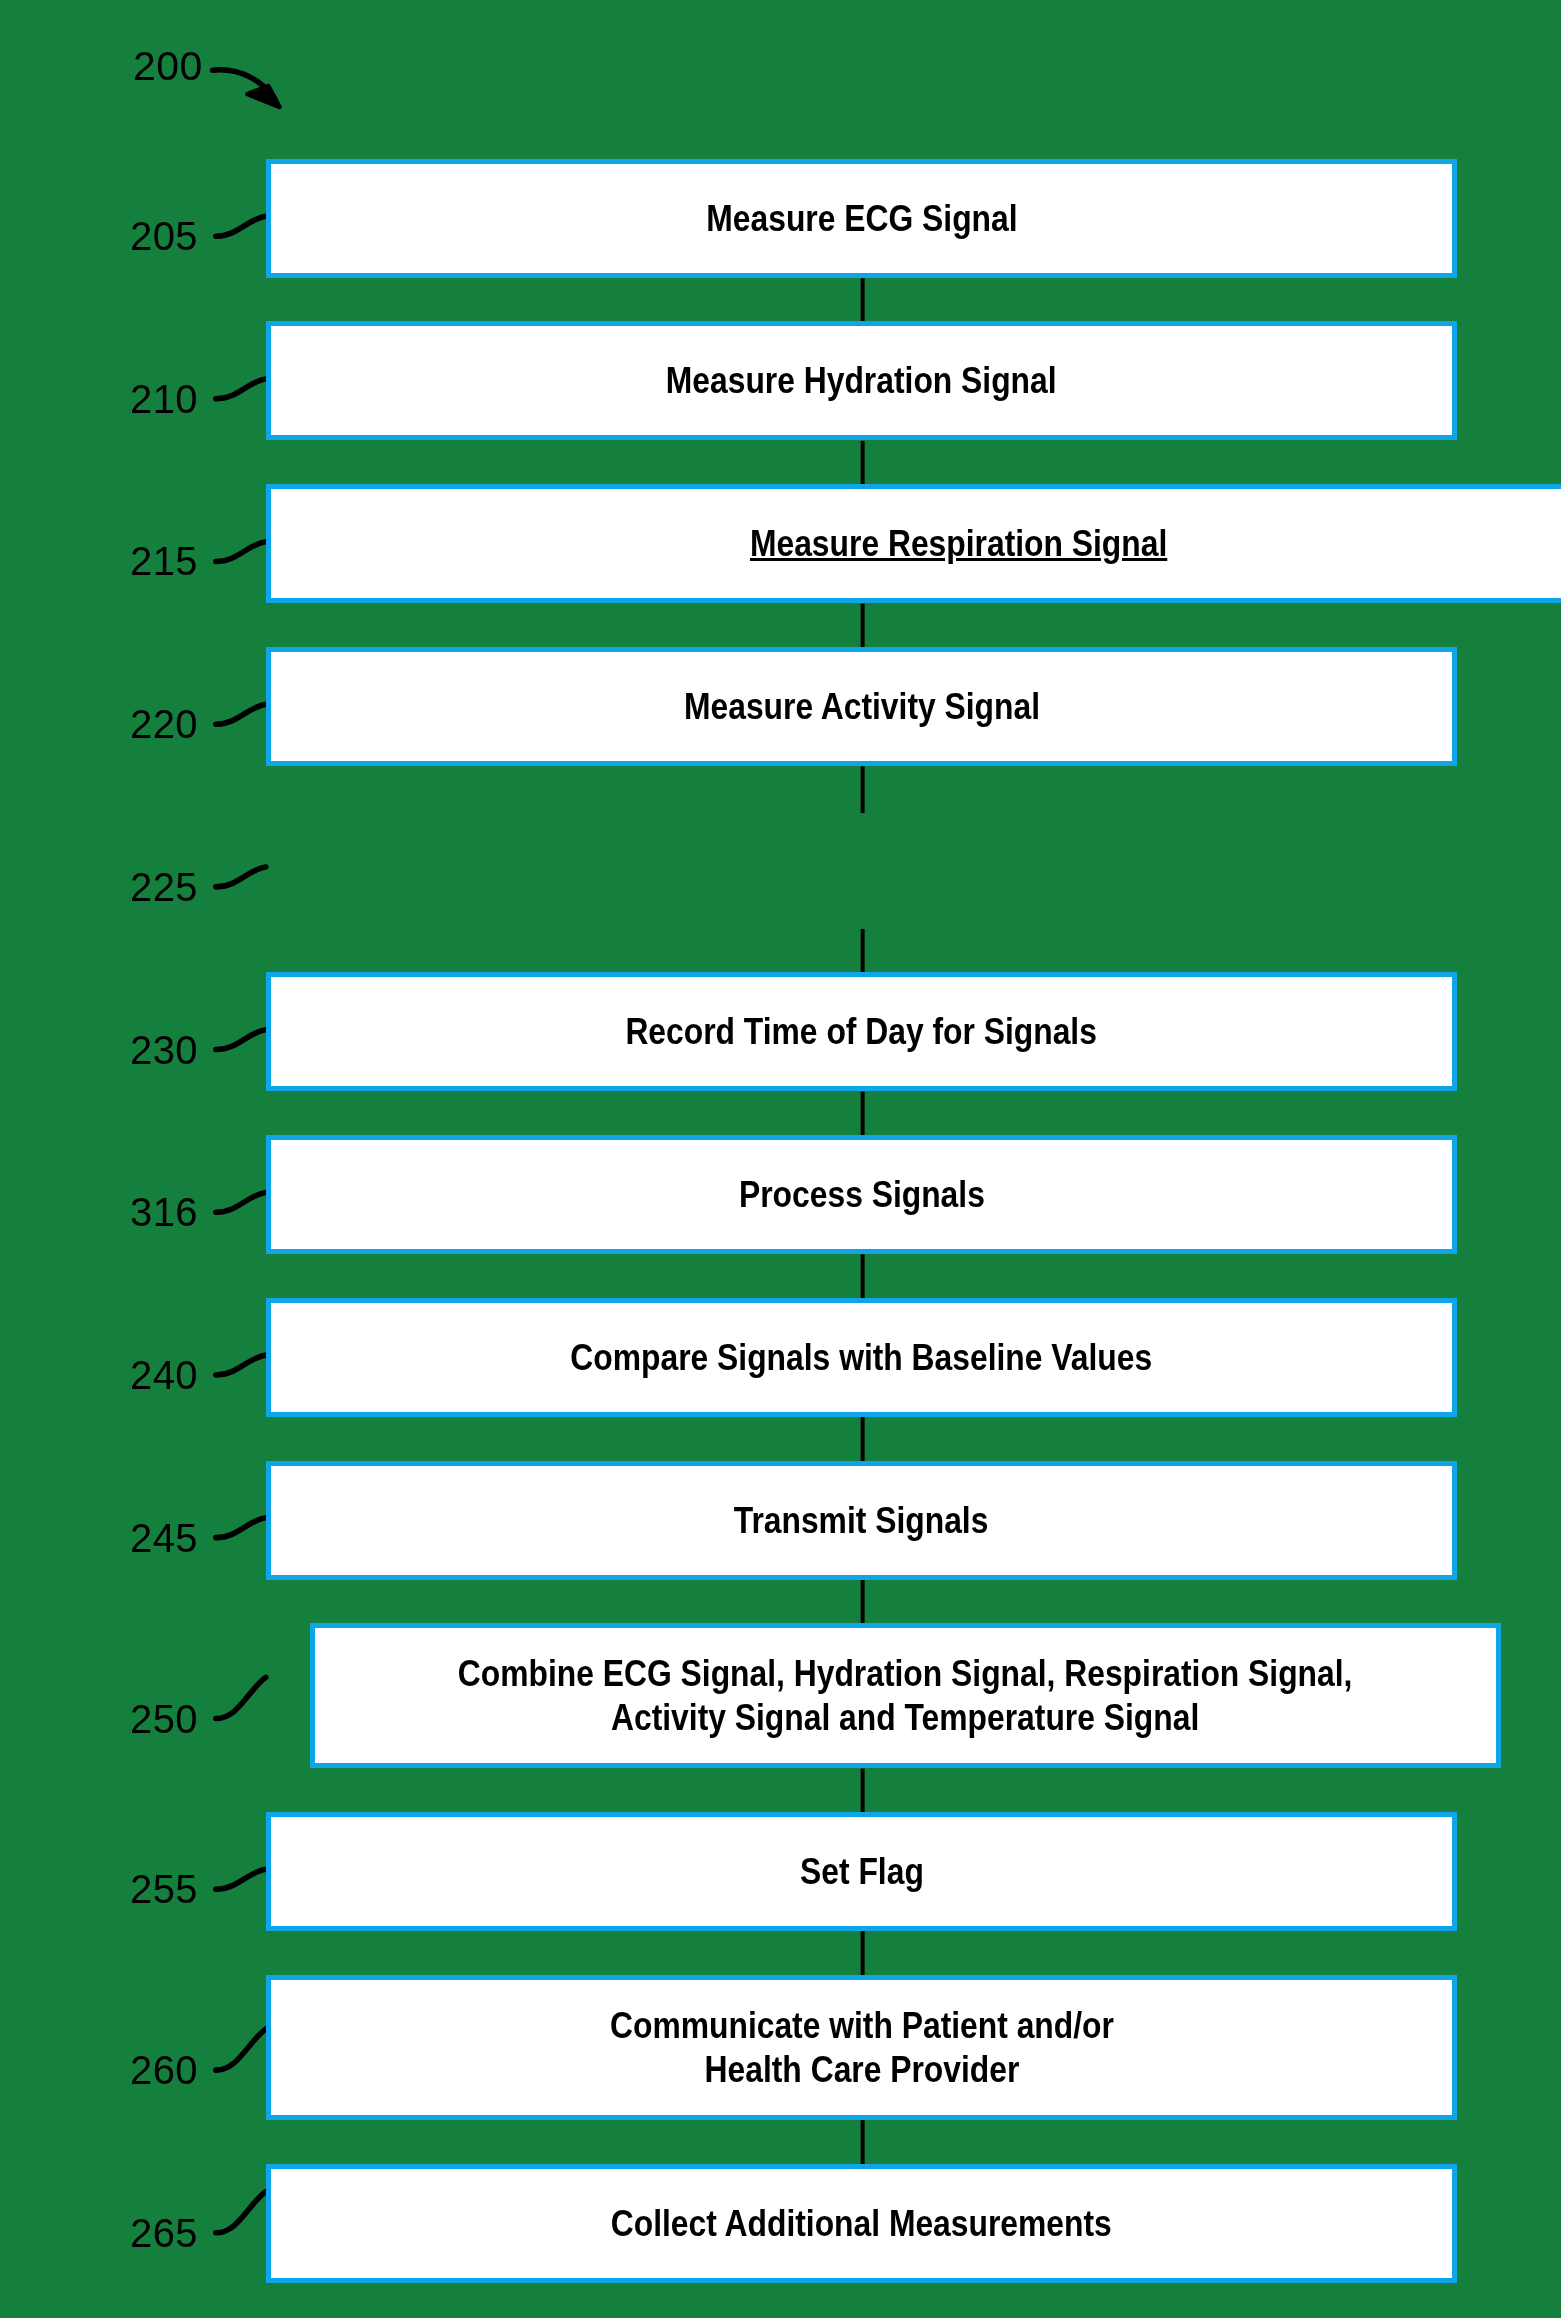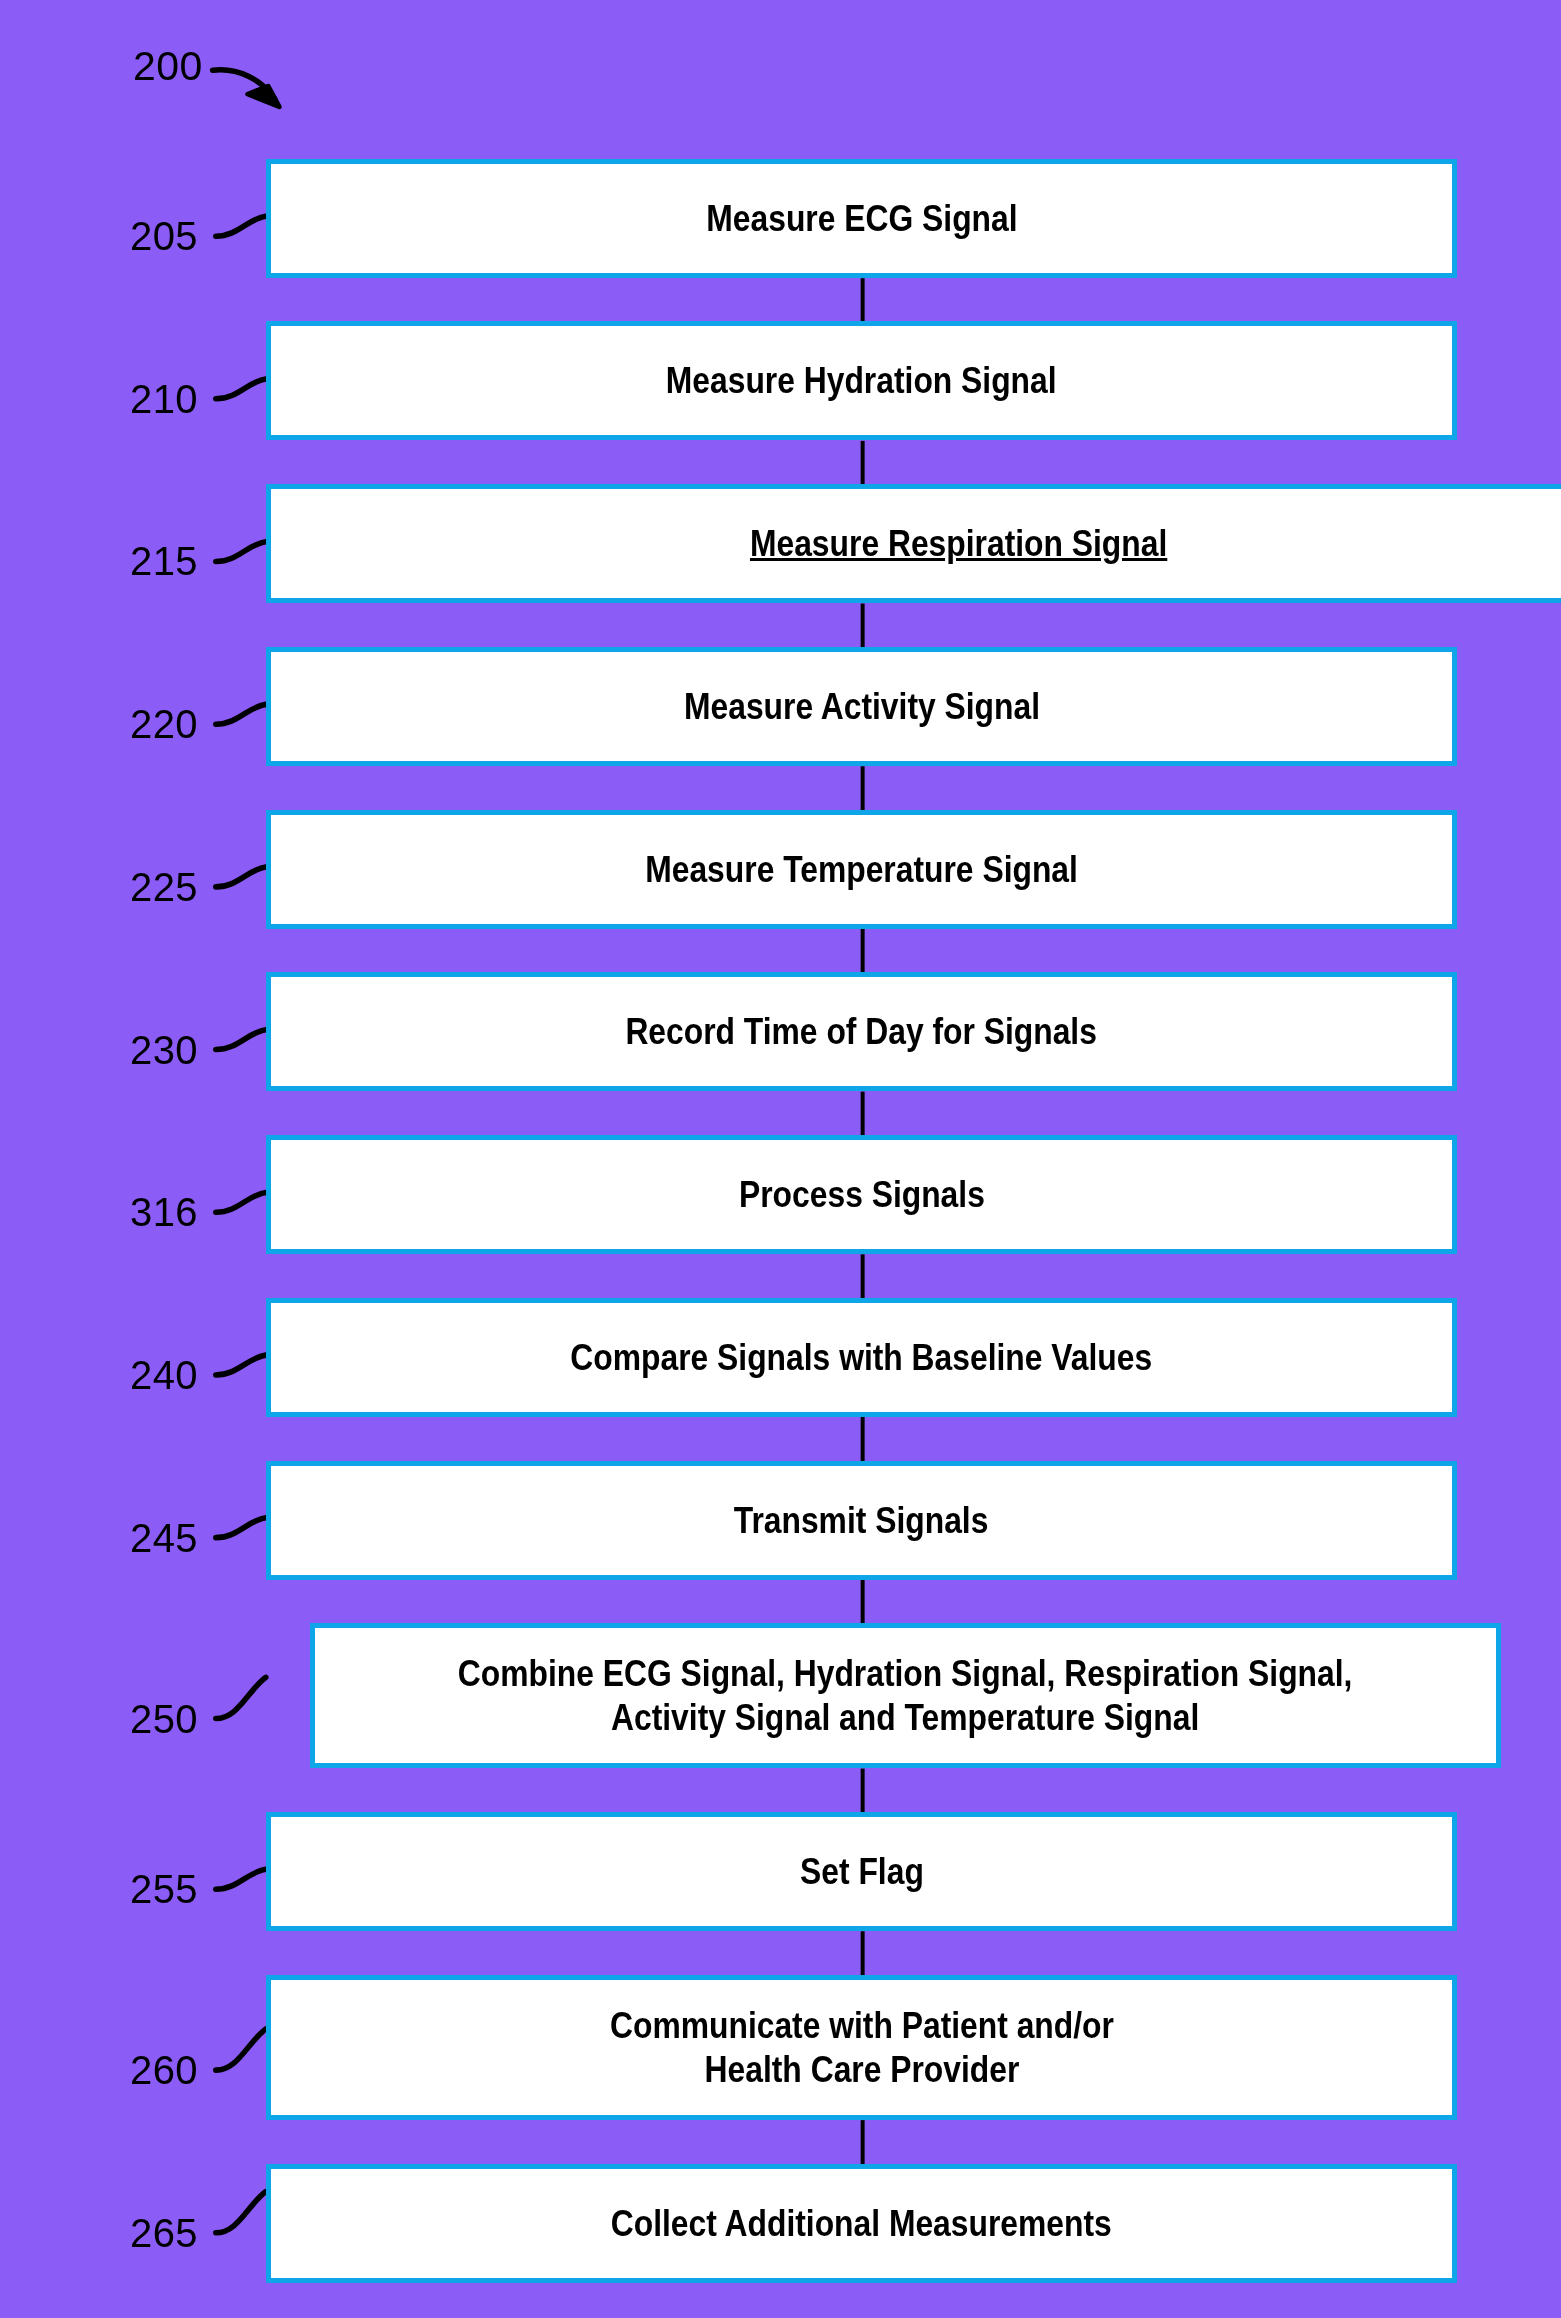--- a/index.html
+++ b/index.html
@@ -7,21 +7,21 @@
     padding: 0;
     background: #ffffff;
   }
   body {
     font-family: "Liberation Sans", sans-serif;
   }
   #figure {
     position: relative;
     width: 1561px;
     height: 2319px;
-    background: #8b5cf6;
+    background: #15803d;
     overflow: hidden;
   }
   #fig-svg {
     position: absolute;
     left: 0;
     top: 0;
     width: 1561px;
     height: 2319px;
   }
   .fig-number {
@@ -135,23 +135,20 @@
   </div>
 
   <div class="proc-box" style="left:266px; top:484px; width:1385px; height:119px;text-decoration:underline;">
     <span class="proc-label">Measure Respiration Signal</span>
   </div>
 
   <div class="proc-box" style="left:266px; top:647px; width:1191px; height:119px;">
     <span class="proc-label">Measure Activity Signal</span>
   </div>
 
-  <div class="proc-box" style="left:266px; top:810px; width:1191px; height:119px;">
-    <span class="proc-label">Measure Temperature Signal</span>
-  </div>
 
   <div class="proc-box" style="left:266px; top:972px; width:1191px; height:119px;">
     <span class="proc-label">Record Time of Day for Signals</span>
   </div>
 
   <div class="proc-box" style="left:266px; top:1135px; width:1191px; height:119px;">
     <span class="proc-label">Process Signals</span>
   </div>
 
   <div class="proc-box" style="left:266px; top:1461px; width:1191px; height:119px;">

